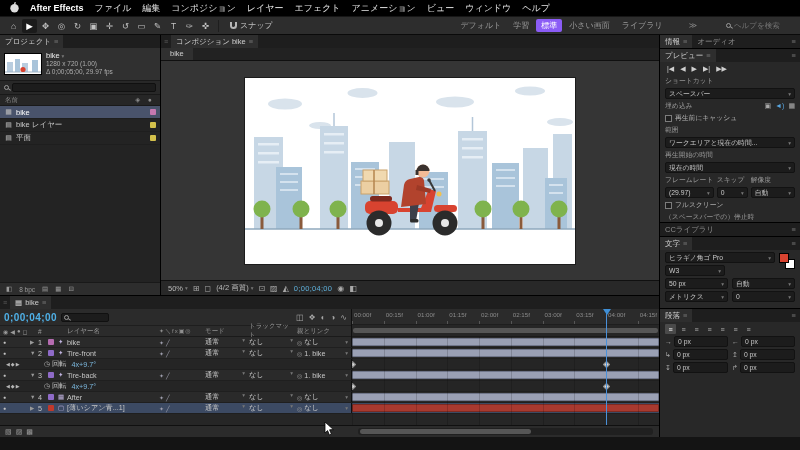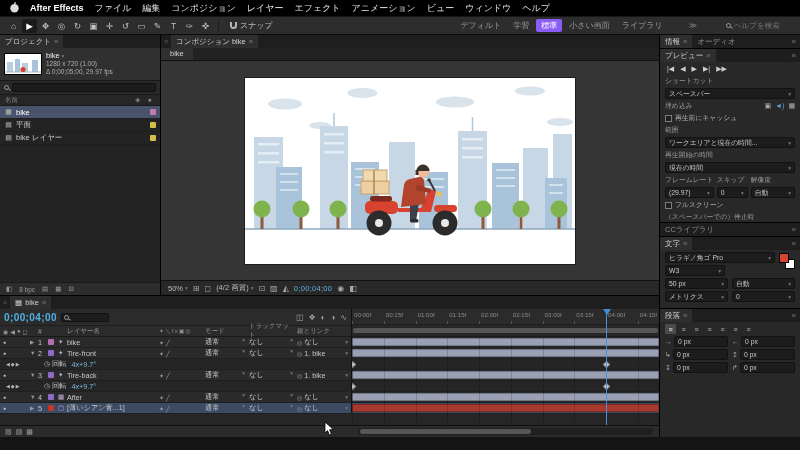--- a/index.html
+++ b/index.html
@@ -260,27 +260,27 @@
       <div class="proj-rows">
 
           <div class="proj-row selected">
             <span class="pt-icon">▦</span>
             <span>bike</span>
             <span class="label-chip" style="background: rgb(198, 120, 176);"></span>
           </div>
 
           <div class="proj-row">
             <span class="pt-icon">▤</span>
-            <span>平面</span>
+            <span>bike レイヤー</span>
             <span class="label-chip" style="background: rgb(211, 192, 75);"></span>
           </div>
 
           <div class="proj-row">
             <span class="pt-icon">▤</span>
-            <span>bike レイヤー</span>
+            <span>平面</span>
             <span class="label-chip" style="background: rgb(211, 192, 75);"></span>
           </div>
         </div>
       <div class="proj-footer">
         <span>◧</span>
         <span>8 bpc</span>
         <span>▤</span>
         <span>▦</span>
         <span>⊟</span>
       </div>

